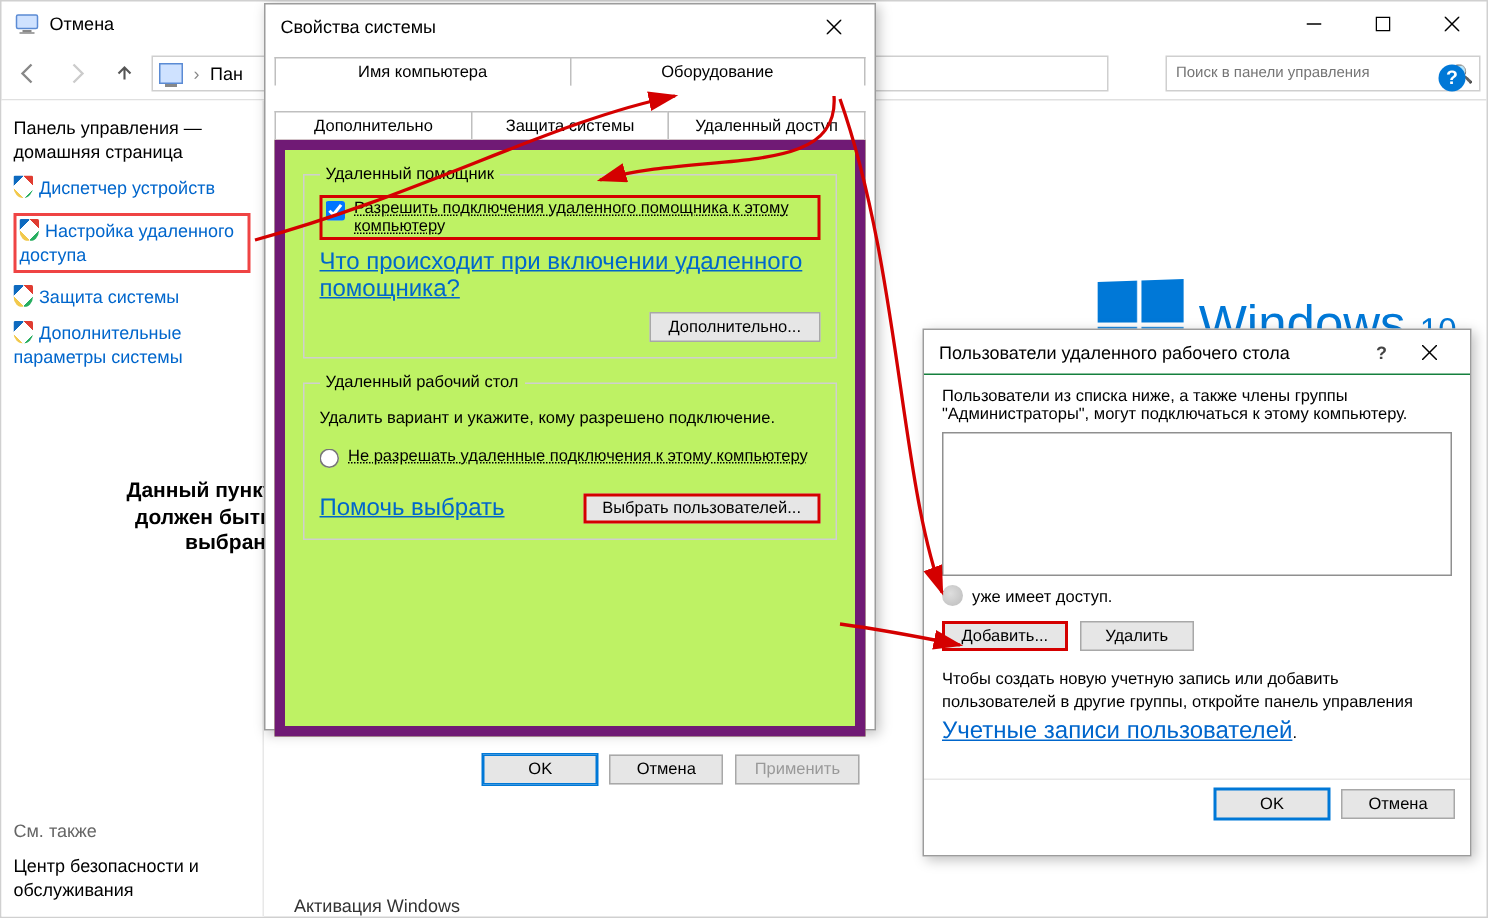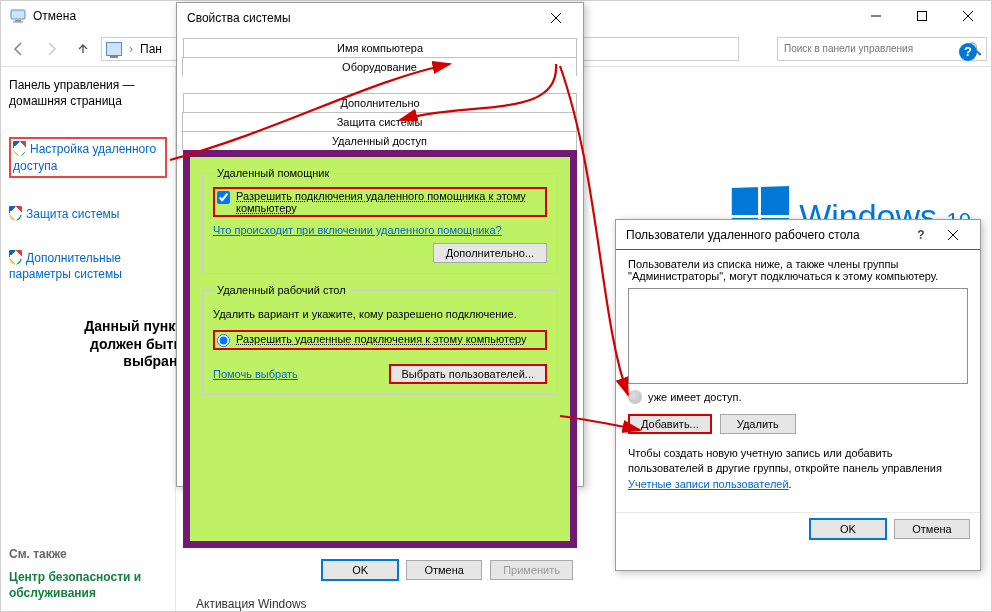--- a/index.html
+++ b/index.html
@@ -18,32 +18,32 @@
   .nav-arrow { width: 28px; height: 28px; display: flex; align-items: center; justify-content: center; border-radius: 2px; }
   .addr { flex: 1; height: 24px; border: 1px solid #cfcfcf; display: flex; align-items: center; padding: 2px 4px; gap: 4px; background: #fff; }
   .pc-icon { width: 16px; height: 14px; display: inline-block; border: 1px solid #5b8bd4; background: #cfe2ff; position: relative; }
   .pc-icon::after { content: ""; position: absolute; left: 3px; right: 3px; bottom: -3px; height: 2px; background: #888; }
   .addr .sep { color: #888; margin: 0 3px; }
   .search { width: 210px; height: 24px; border: 1px solid #cfcfcf; display: flex; align-items: center; background: #fff; }
   .search input { flex: 1; border: none; padding: 0 6px; font-size: 10px; color: #777; outline: none; }
   .search .icon { width: 22px; text-align: center; color: #666; }
 
   .cp-body { display: flex; height: calc(100% - 66px); }
-  .sidebar { width: 175px; padding: 10px 8px; background: #fff; border-right: 1px solid #e8e8e8; display: flex; flex-direction: column; gap: 28px; }
+  .sidebar { width: 175px; padding: 10px 8px; background: #fff; border-right: 1px solid #e8e8e8; display: flex; flex-direction: column; gap: 8px; }
   .side-link { color: #0066cc; font-size: 12px; cursor: default; line-height: 1.35; }
   .side-home { color: #000; font-size: 12px; line-height: 1.35; }
   .side-link.shielded::before { content: ""; display: inline-block; width: 13px; height: 15px; margin-right: 4px; vertical-align: -3px; background:
     linear-gradient(135deg, #0e6abf 50%, transparent 50%) top left,
     linear-gradient(45deg, transparent 50%, #e03c31 50%) top right,
     linear-gradient(45deg, #f2c94c 50%, transparent 50%) bottom left,
     linear-gradient(135deg, transparent 50%, #27ae60 50%) bottom right;
   background-size: 50% 50%; background-repeat: no-repeat; border-radius: 1px 1px 50% 50%; }
   .side-remote { border: 2px solid #ef4444; padding: 2px; }
 
-  .seealso { margin-top: auto; color: #666; font-size: 12px; font-weight: bold; }
+  .seealso { margin-top: auto; color: #666; font-size: 12px; }
   .seealso .hdr { margin-bottom: 8px; }
 
   .content { flex: 1; padding: 18px 20px; position: relative; }
   .content h2 { font-size: 14px; font-weight: 400; color: #1a5fb4; margin-bottom: 12px; }
   .info-row { display: flex; margin: 4px 0; font-size: 12px; }
   .section-hdr { color: #333; font-size: 12px; margin-top: 20px; }
 
   .win10-logo { position: absolute; right: 20px; top: 120px; display: flex; align-items: center; gap: 10px; }
   .win10-logo .tiles { display: grid; grid-template-columns: 28px 28px; grid-template-rows: 28px 28px; gap: 3px; transform: perspective(220px) rotateY(-14deg); }
   .win10-logo .tiles div { background: #0078d7; }
@@ -53,31 +53,31 @@
   .activation { margin-top: 260px; font-size: 12px; }
 
   .help-icon { position: absolute; right: 14px; top: 42px; width: 18px; height: 18px; border-radius: 50%; background: #0078d7; color: #fff; text-align: center; font-size: 13px; line-height: 18px; font-weight: bold; }
 
   
   .dlg { position: absolute; background: #fff; border: 1px solid #9c9c9c; box-shadow: 2px 2px 8px rgba(0,0,0,.25); }
   .dlg-title { height: 30px; display: flex; align-items: center; padding: 0 10px; font-size: 12px; }
   .dlg-close { width: 34px; height: 22px; display: flex; align-items: center; justify-content: center; margin-left: auto; }
 
   #sysprop { left: 176px; top: 2px; width: 408px; height: 485px; }
-  .tabs-row { display: flex; padding: 5px 6px 0 6px; flex-direction: column; }
+  .tabs-row { display: flex; padding: 5px 6px 0 6px; }
   .tab { flex: 1; border: 1px solid #bfbfbf; border-bottom: none; padding: 3px 6px; font-size: 11px; text-align: center; background: #fff; cursor: default; white-space: nowrap; }
   .tab + .tab { margin-left: -1px; }
   .tab.active { background: #fff; font-weight: normal; }
   .tab-body { border: 7px solid #701a75; margin: 0 6px 6px 6px; padding: 10px 12px; height: 398px; background: #bef264; }
 
   fieldset { border: 1px solid #cfcfcf; padding: 8px 10px 10px 10px; margin-bottom: 10px; }
   legend { font-size: 11px; padding: 0 4px; }
   .chkrow { display: flex; align-items: flex-start; gap: 6px; font-size: 11px; padding: 3px 0; }
   .chkrow input[type=checkbox], .chkrow input[type=radio] { margin-top: 1px; }
-  .link { color: #0066cc; text-decoration: underline; cursor: default; font-size: 11px; }
+  .link { color: #0066cc; text-decoration: underline; cursor: default; font-size: 16px; }
 
   .btn { background: #e6e6e6; border: 1px solid #a8a8a8; padding: 3px 12px; font-size: 11px; cursor: default; min-width: 76px; text-align: center; }
   .btn.highlighted { border: 2px solid #d40000; padding: 2px 11px; }
   .btn.primary { border: 1px solid #0078d7; outline: 1px solid #0078d7; }
 
   .dlg-btn-row { display: flex; justify-content: flex-end; gap: 8px; padding: 6px 10px 8px 10px; }
 
   .red-box { border: 2px solid #d40000; padding: 1px 2px; }
   .dotted { text-decoration: underline dotted; }
 
@@ -152,27 +152,28 @@
       <input placeholder="Поиск в панели управления" style="">
       <span class="icon">🔍</span>
     </div>
   </div>
 
   <div class="help-icon">?</div>
 
   <div class="cp-body">
     <div class="sidebar">
       <div class="side-home">Панель управления — домашняя страница</div>
+      <div class="side-link shielded">Диспетчер устройств</div>
       <div class="side-link shielded side-remote">Настройка удаленного доступа</div>
       <div class="side-link shielded">Защита системы</div>
       <div class="side-link shielded">Дополнительные параметры системы</div>
 
       <div class="seealso">
         <div class="hdr">См. также</div>
-        <div class="side-link" style="color:#15803d">Центр безопасности и обслуживания</div>
+        <div class="side-link" style="color:#000000">Центр безопасности и обслуживания</div>
       </div>
     </div>
 
     <div class="content">
       <h2>ере</h2>
       <div style="height:60px"></div>
       <div class="info-row">
           <span>е права</span>
         </div>
 
@@ -243,25 +244,25 @@
       </div>
       <div style="text-align:right; margin-top:4px">
         <button class="btn">Дополнительно...</button>
       </div>
     </fieldset>
 
     <fieldset>
       <legend>Удаленный рабочий стол</legend>
       <div style="font-size:11px; margin:4px 0 10px 0">Удалить вариант и укажите, кому разрешено подключение.</div>
 
-
-      <div class="chkrow red-box">
-        <input type="radio" name="rdp" checked="" style="">
-        <label class="dotted">Разрешить удаленные подключения к этому компьютеру</label>
-      </div>
+      <div class="chkrow">
+        <input type="radio" name="rdp" style="">
+        <label class="dotted">Не разрешать удаленные подключения к этому компьютеру</label>
+      </div>
+
 
 
       <div style="display:flex; align-items:center; margin-top:14px; gap:10px">
         <span class="link">Помочь выбрать</span>
         <button class="btn highlighted" style="margin-left:auto; min-width:150px">Выбрать пользователей...</button>
       </div>
     </fieldset>
   </div>
 
   <div class="dlg-btn-row">

